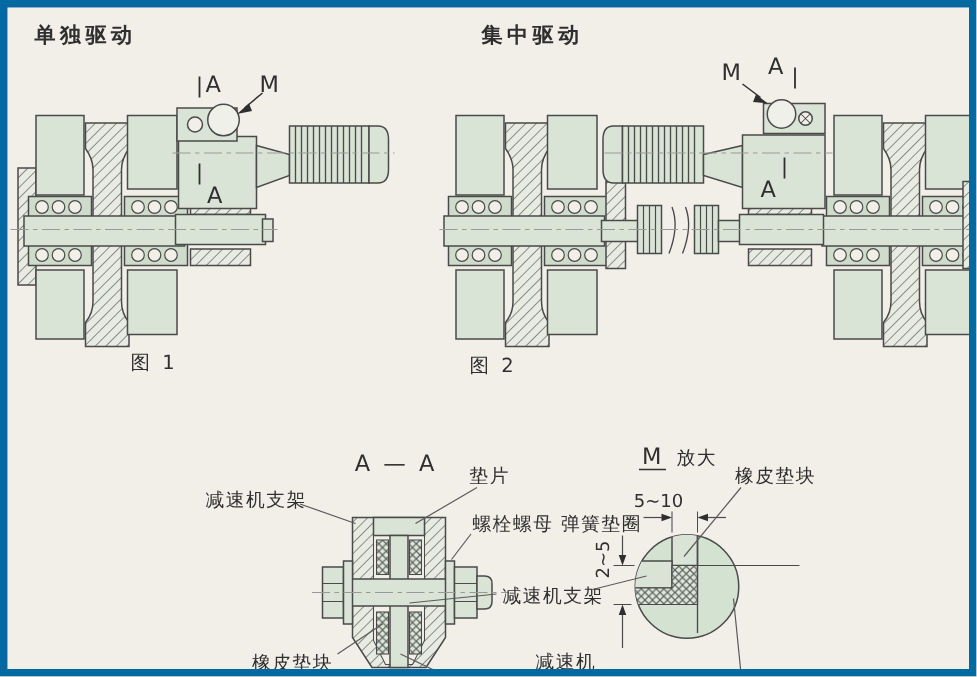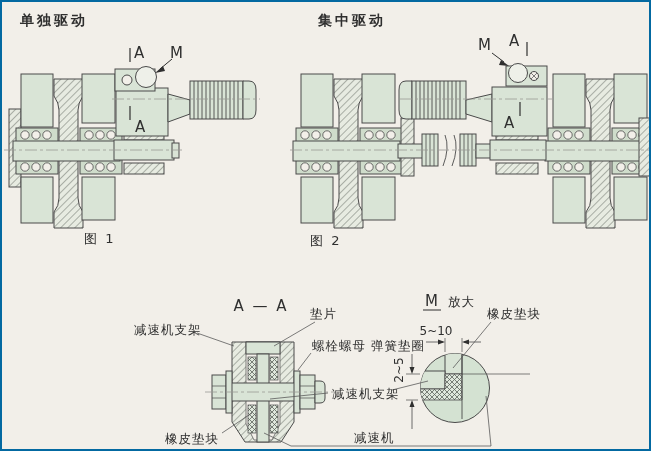--- a/index.html
+++ b/index.html
@@ -1,16 +1,16 @@
 <!DOCTYPE html>
 <html><head>
 <meta charset="utf-8">
 <style>
   html,body{margin:0;padding:0;background:#e9e6df;}
-  .page{width:651px;height:451px;position:relative;background:#f2efe9;border:2px solid #0369a1;box-sizing:border-box;overflow:hidden;}
+  .page{width:651px;height:451px;position:relative;background:#f2efe9;border:5px solid #0369a1;box-sizing:border-box;overflow:hidden;}
   svg{display:block;}
   text{font-family:"DejaVu Sans","Liberation Sans",sans-serif;fill:#2f2f2f;}
   .title-cn{font-size:14px;font-weight:bold;letter-spacing:3px;}
   .label-cn{font-size:12.5px;letter-spacing:1px;}
   .cap-cn{font-size:13px;letter-spacing:2px;}
   .marker{font-size:15px;}
   .dim{font-size:12px;}
 </style>
 </head>
 <body>

